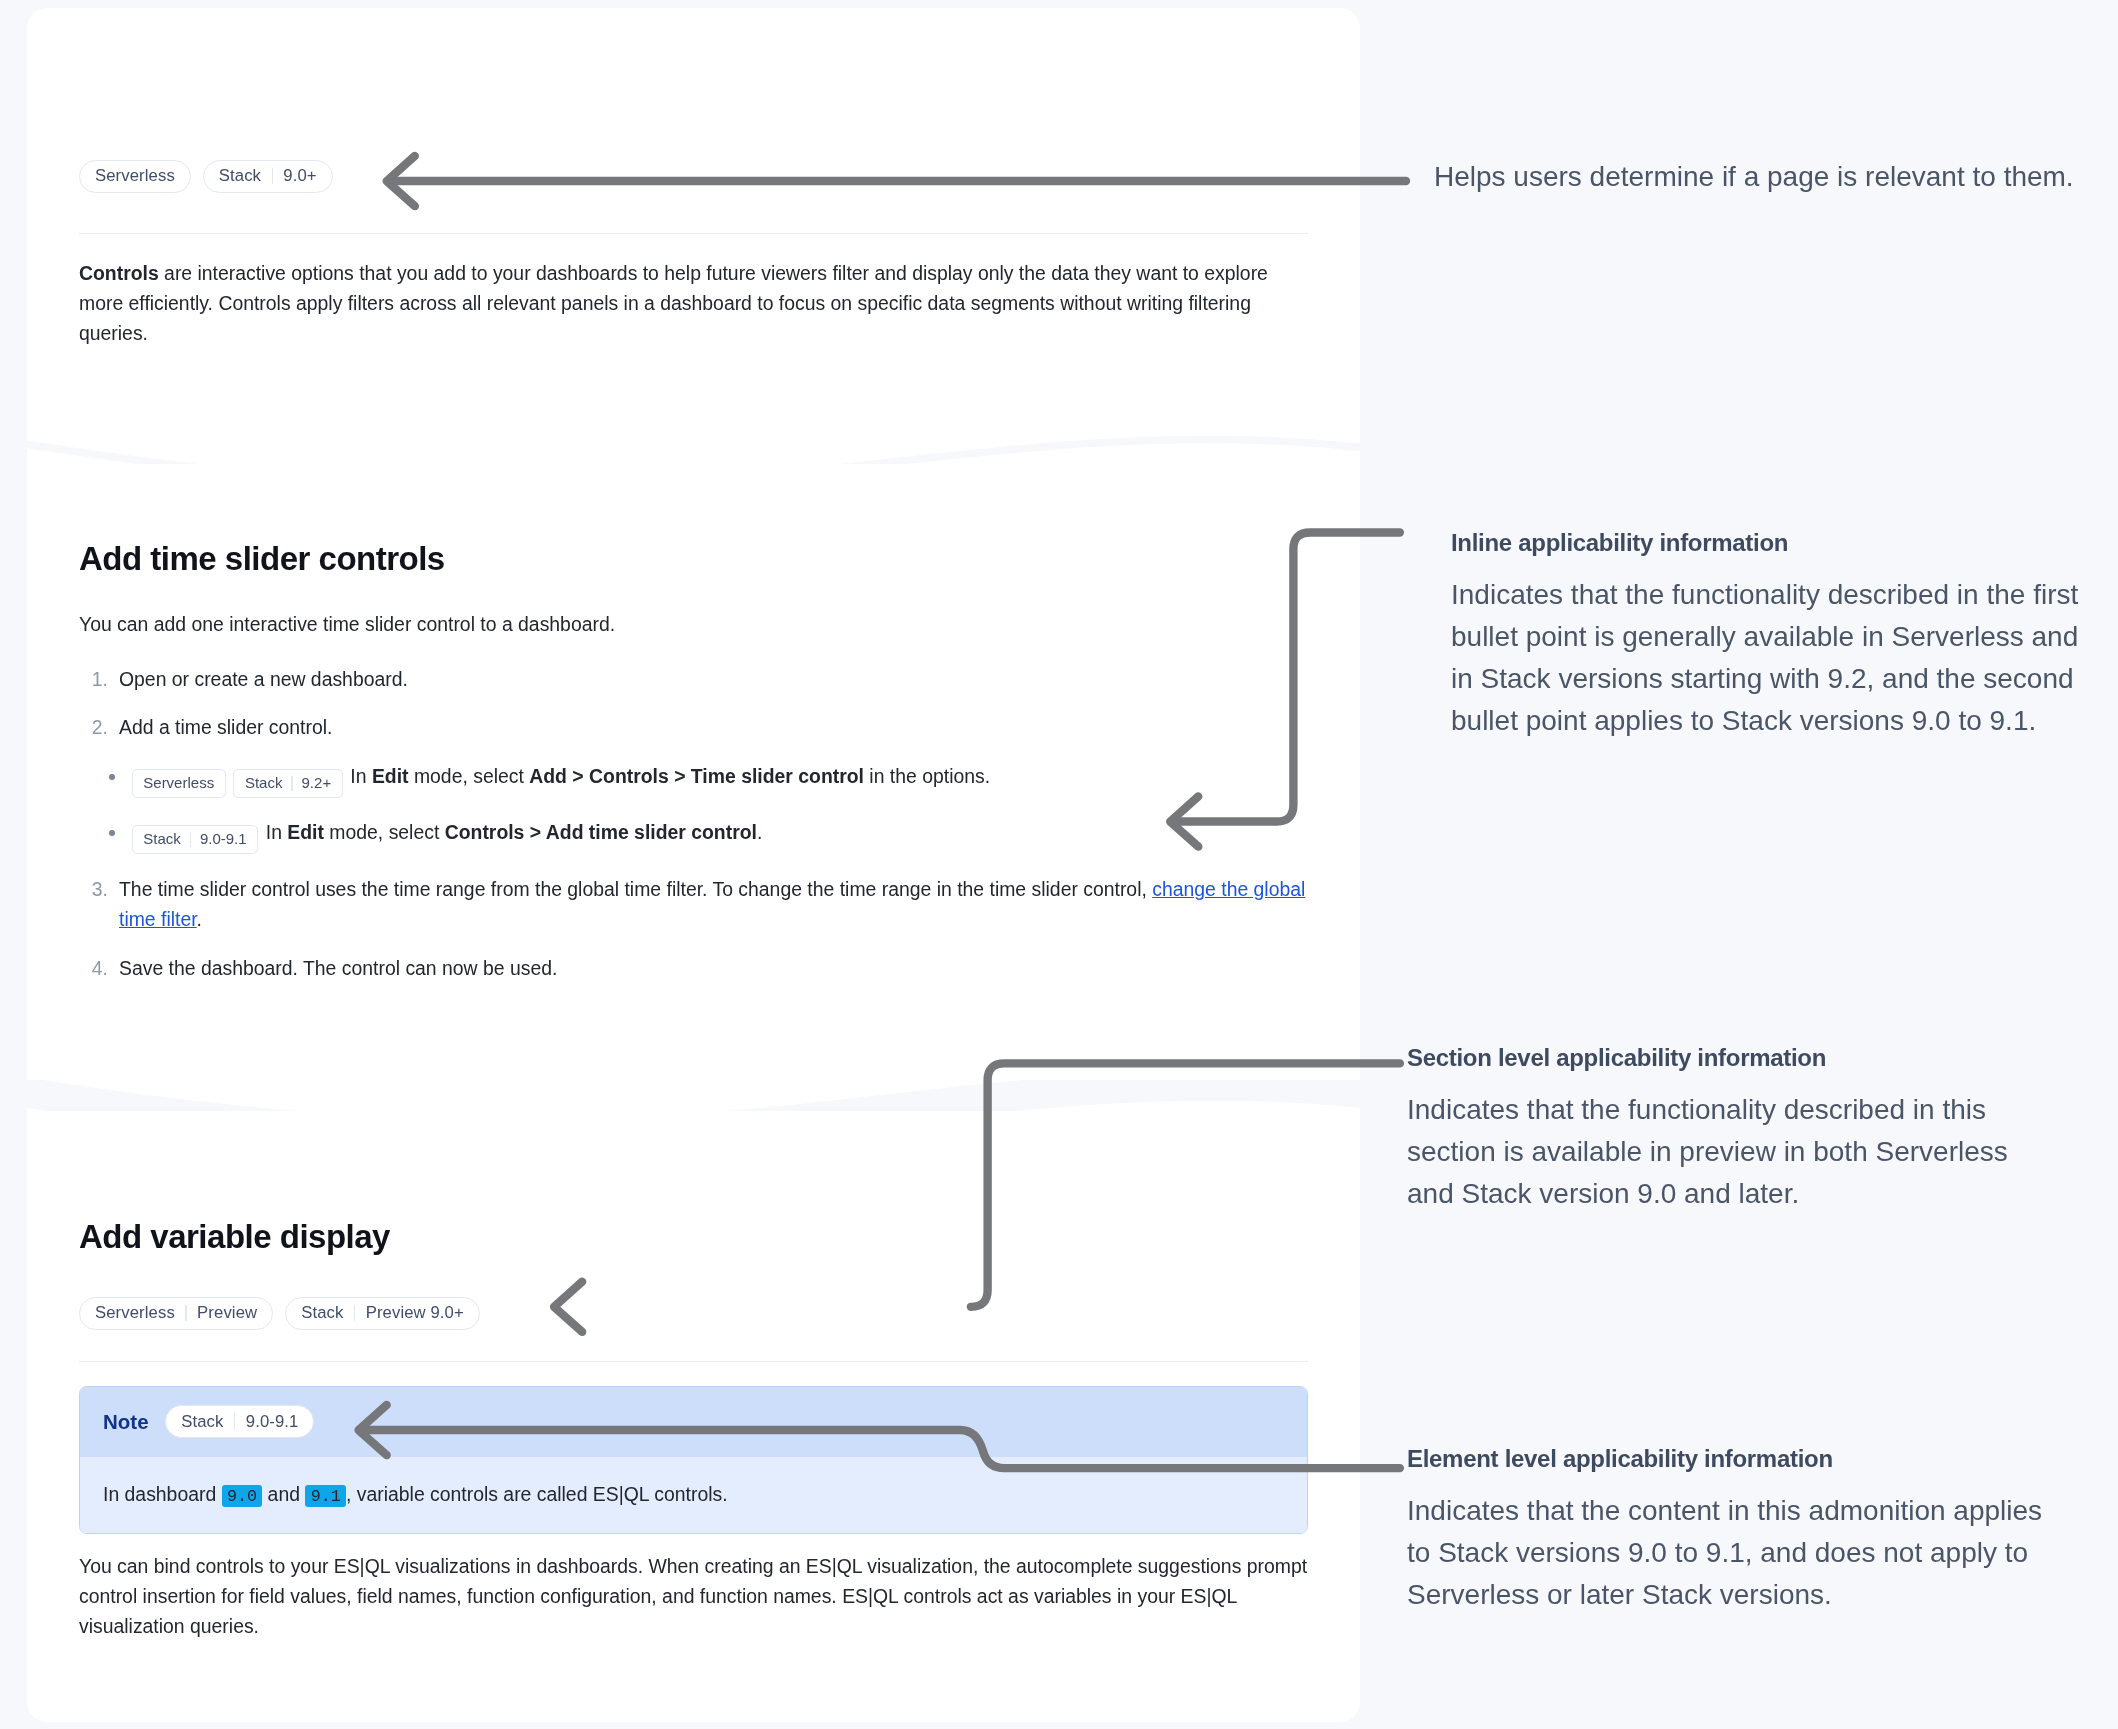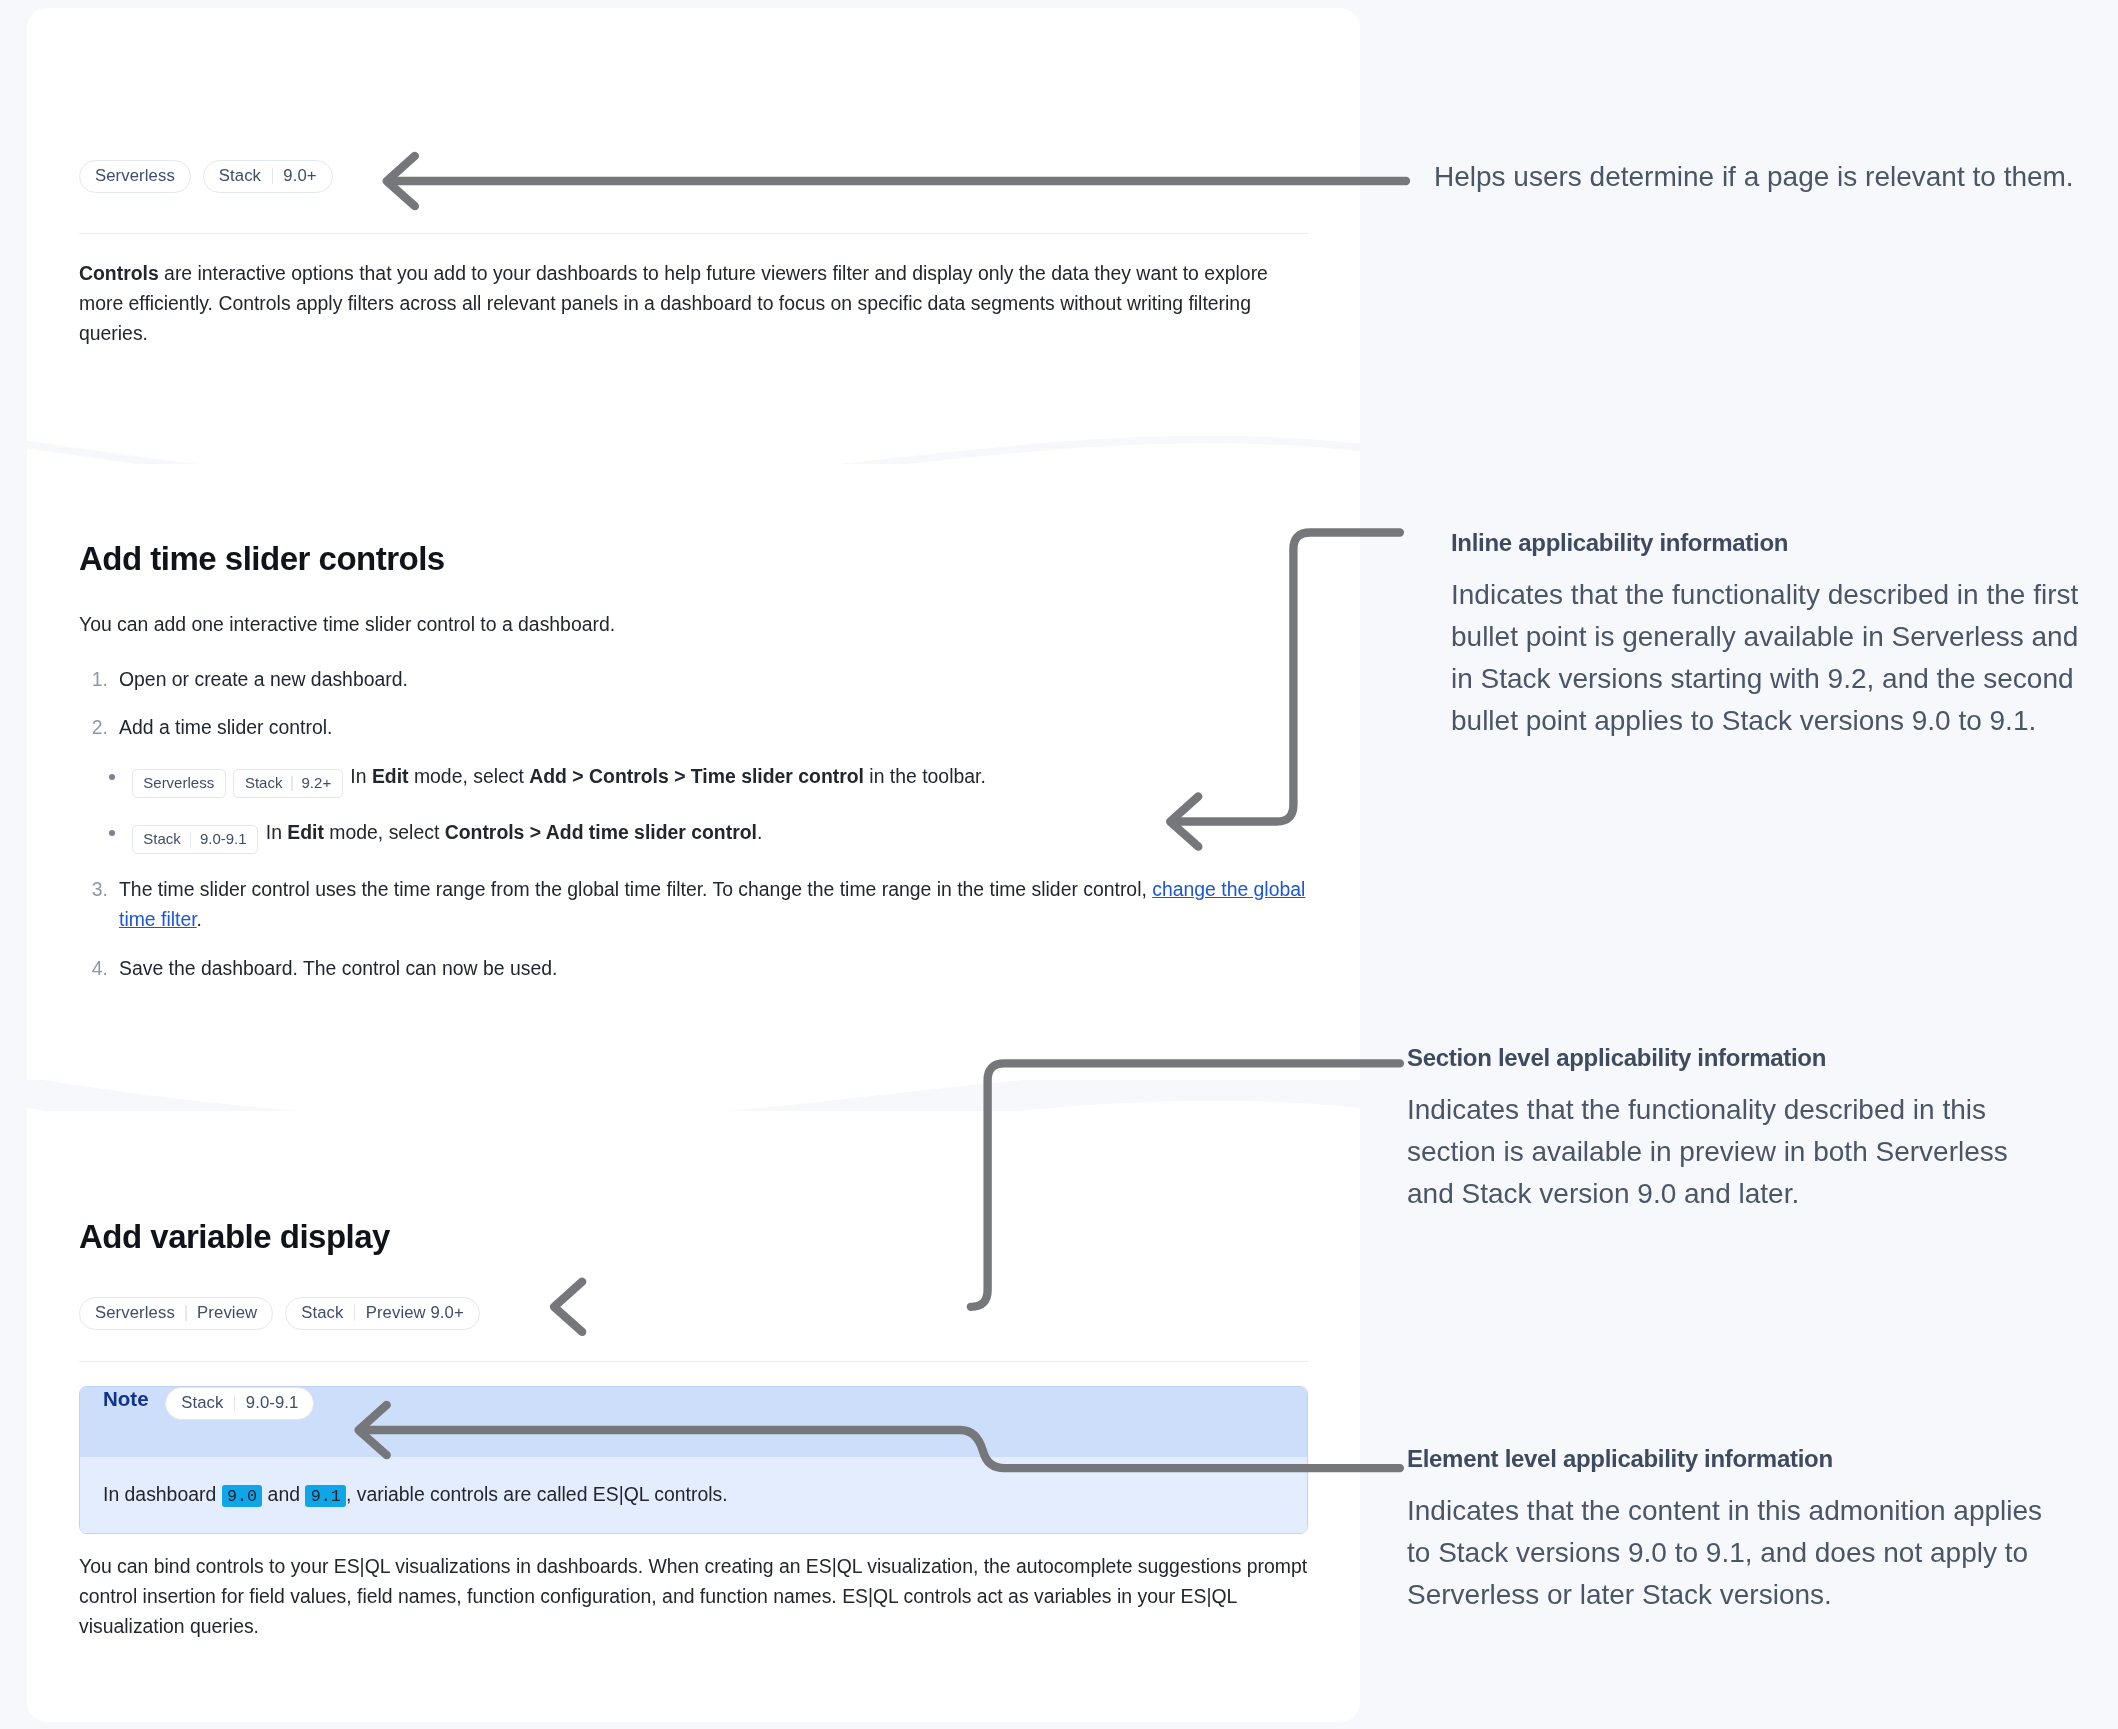--- a/index.html
+++ b/index.html
@@ -186,21 +186,21 @@
     width: 1229px;
     border: 1.1px solid #bdd3f5;
     border-radius: 7.6px;
     overflow: hidden;
     box-sizing: border-box;
   }
   .note-head {
     background: #cddefa;
     height: 70px;
     display: flex;
-    align-items: flex-start;
+    align-items: center;
     padding-left: 23px;
     gap: 16.7px;
   }
   .note-label {
     font-size: 20.5px;
     font-weight: bold;
     color: #12338c;
   }
   .note-body {
     background: #e4edfd;
@@ -302,21 +302,21 @@
 
           <div class="bli">
             <span class="bullet-dot"></span>
             <span class="bli-text">
               <span class="inline-badge">
                 <span class="seg">Serverless</span>
               </span><span class="inline-badge">
                 <span class="seg">Stack</span>
                 <span class="sep"></span>
                 <span class="seg">9.2+</span>
-              </span><span>In </span><b>Edit</b><span> mode, select </span><b>Add &gt; Controls &gt; Time slider control</b><span> in the toolbar.</span>
+              </span><span>In </span><b>Edit</b><span> mode, select </span><b>Add &gt; Controls &gt; Time slider control</b><span> in the options.</span>
             </span>
           </div>
 
           <div class="bli">
             <span class="bullet-dot"></span>
             <span class="bli-text">
               <span class="inline-badge">
                 <span class="seg">Stack</span>
                 <span class="sep"></span>
                 <span class="seg">9.0-9.1</span>

